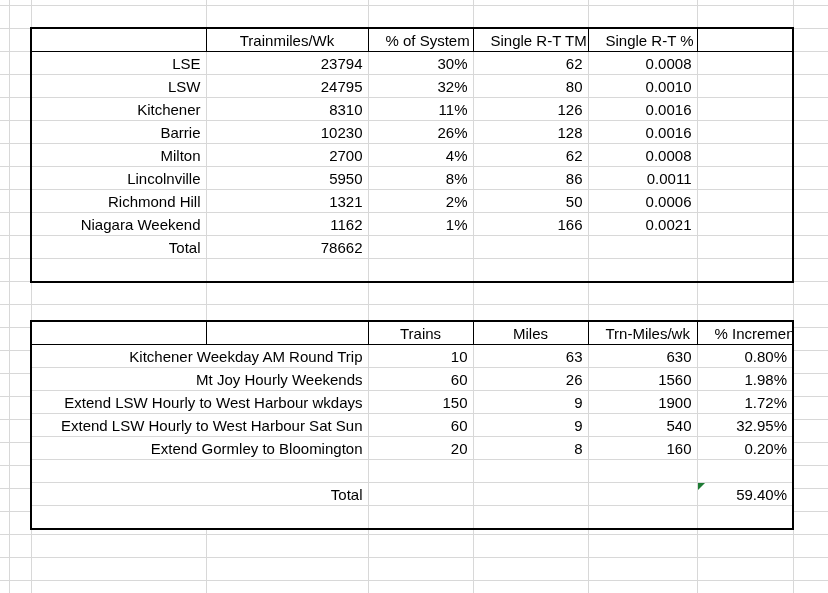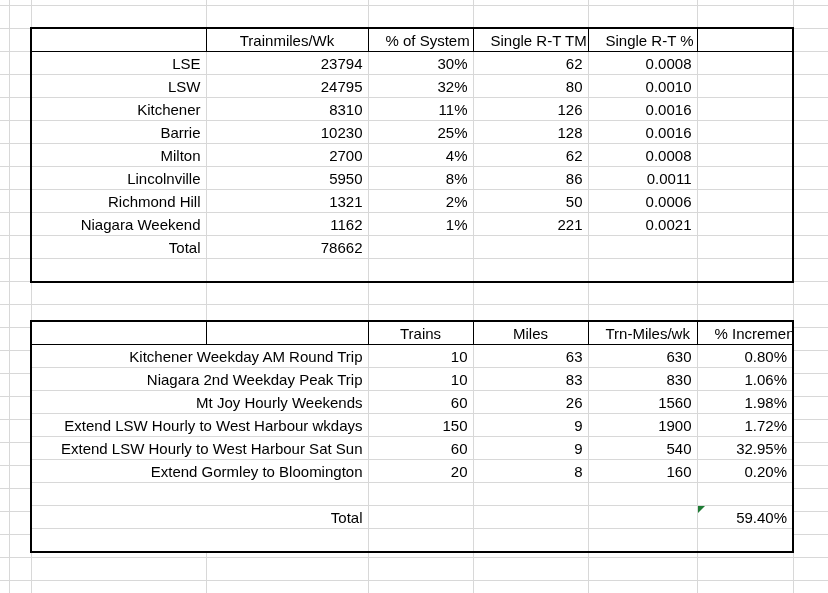--- a/index.html
+++ b/index.html
@@ -93,21 +93,21 @@
       <td class="lbl">Kitchener</td>
       <td class="num">8310</td>
       <td class="num">11%</td>
       <td class="num">126</td>
       <td class="num">0.0016</td>
       <td class="num"></td>
     </tr>
     <tr class="r">
       <td class="lbl">Barrie</td>
       <td class="num">10230</td>
-      <td class="num">25%</td>
+      <td class="num">26%</td>
       <td class="num">128</td>
       <td class="num">0.0016</td>
       <td class="num"></td>
     </tr>
     <tr class="r">
       <td class="lbl">Milton</td>
       <td class="num">2700</td>
       <td class="num">4%</td>
       <td class="num">62</td>
       <td class="num">0.0008</td>
@@ -126,21 +126,21 @@
       <td class="num">1321</td>
       <td class="num">2%</td>
       <td class="num">50</td>
       <td class="num">0.0006</td>
       <td class="num"></td>
     </tr>
     <tr class="r">
       <td class="lbl">Niagara Weekend</td>
       <td class="num">1162</td>
       <td class="num">1%</td>
-      <td class="num">221</td>
+      <td class="num">166</td>
       <td class="num">0.0021</td>
       <td class="num"></td>
     </tr>
     <tr class="r">
       <td class="lbl">Total</td>
       <td class="num">78662</td>
       <td class="num"></td>
       <td class="num"></td>
       <td class="num"></td>
       <td class="num"></td>
@@ -175,27 +175,20 @@
       <td>% Increment</td>
     </tr>
     <tr class="r">
       <td class="lbl" colspan="2">Kitchener Weekday AM Round Trip</td>
       <td class="num">10</td>
       <td class="num">63</td>
       <td class="num">630</td>
       <td class="num">0.80%</td>
     </tr>
     <tr class="r">
-      <td class="lbl" colspan="2">Niagara 2nd Weekday Peak Trip</td>
-      <td class="num">10</td>
-      <td class="num">83</td>
-      <td class="num">830</td>
-      <td class="num">1.06%</td>
-    </tr>
-    <tr class="r">
       <td class="lbl" colspan="2">Mt Joy Hourly Weekends</td>
       <td class="num">60</td>
       <td class="num">26</td>
       <td class="num">1560</td>
       <td class="num">1.98%</td>
     </tr>
     <tr class="r">
       <td class="lbl" colspan="2">Extend LSW Hourly to West Harbour wkdays</td>
       <td class="num">150</td>
       <td class="num">9</td>

